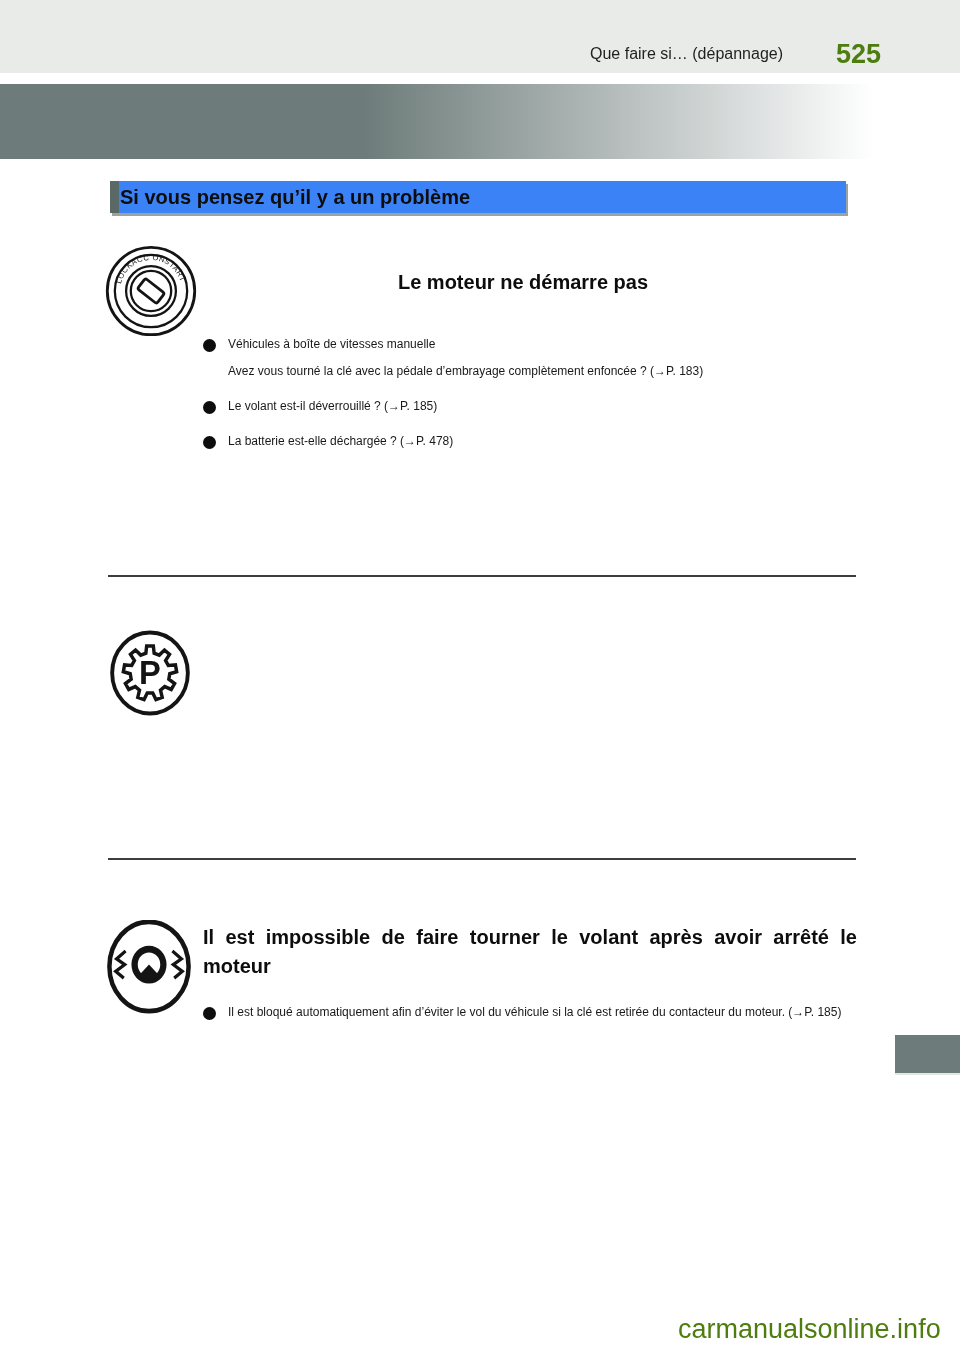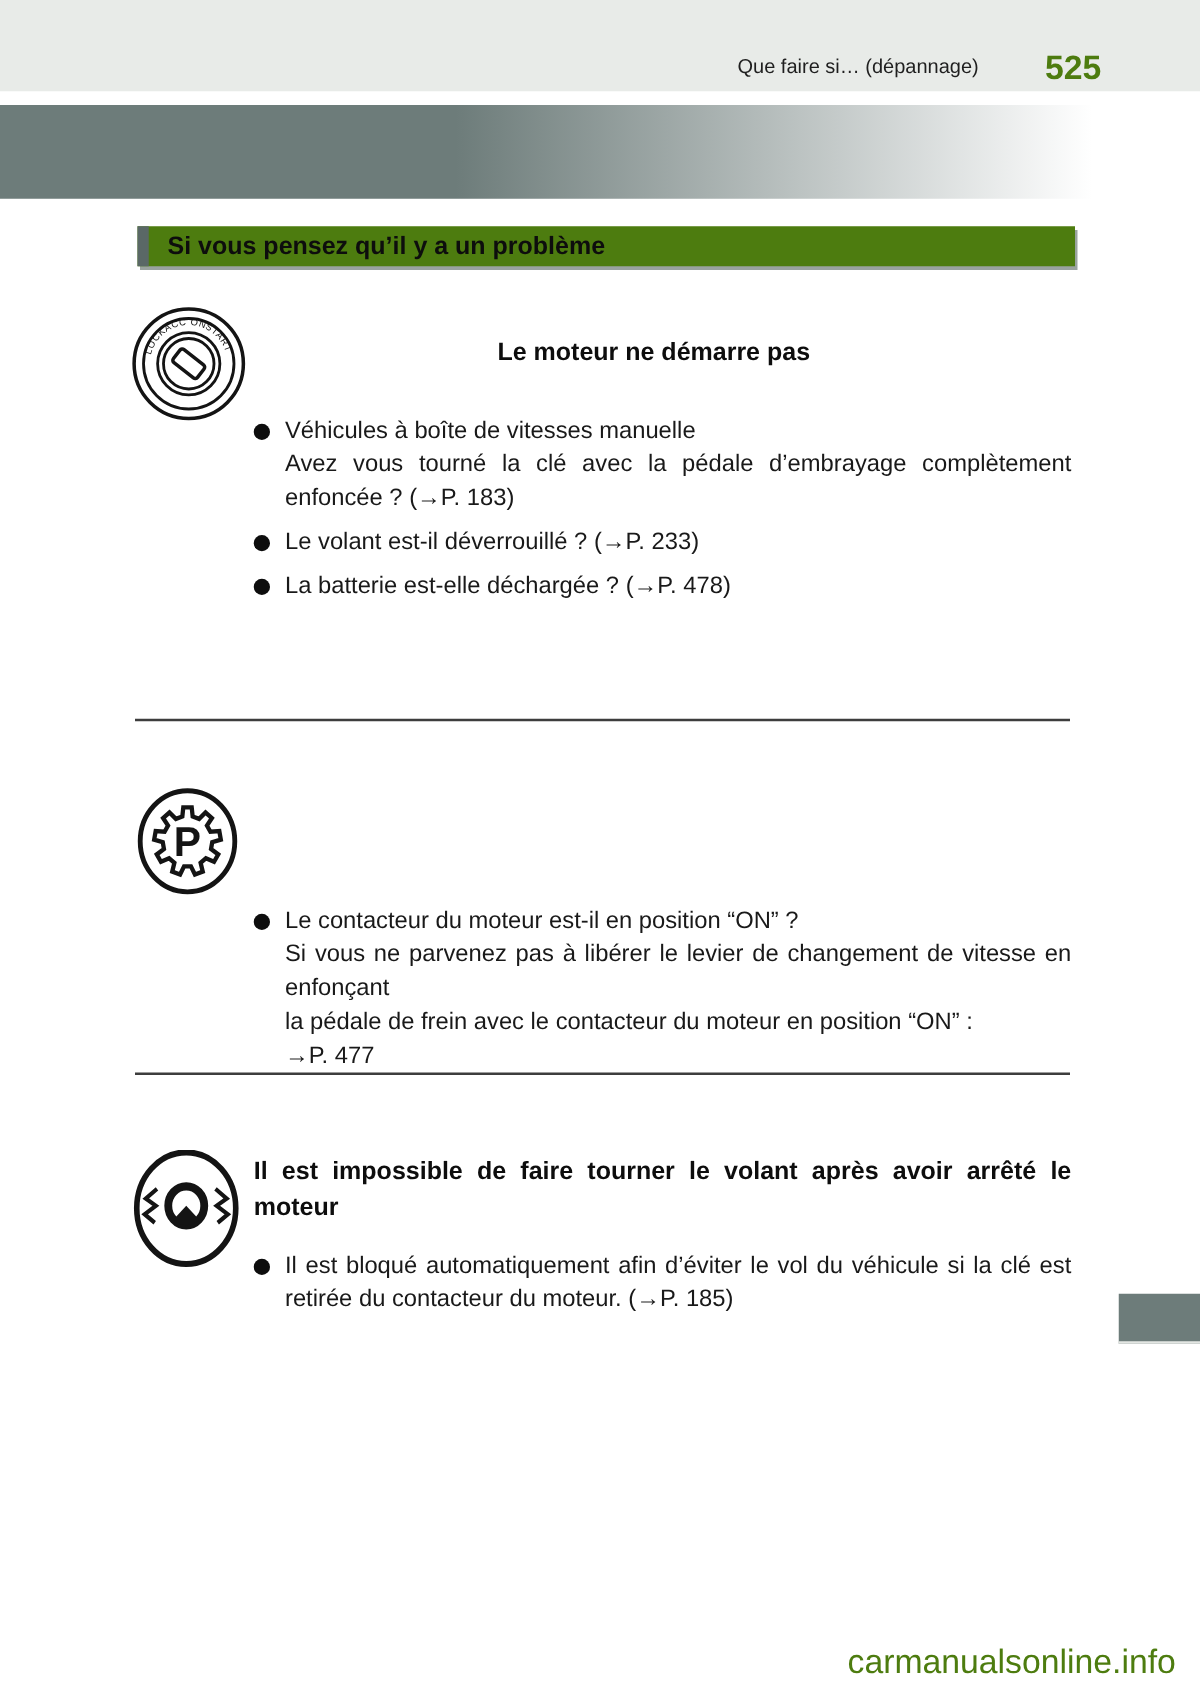--- a/index.html
+++ b/index.html
@@ -7,30 +7,30 @@
         font-family:"Liberation Sans",sans-serif;color:#161616;}
   .abs{position:absolute;}
 
   .top-band{left:0;top:0;width:960px;height:73px;background:#e8ebe8;}
   .chapter{position:absolute;right:177px;top:45px;font-size:16px;color:#1f1f1f;white-space:nowrap;}
   .pagenum{position:absolute;right:79px;top:39px;font-size:27px;font-weight:bold;color:#4d7c0f;}
 
   .grad-band{left:0;top:84px;width:960px;height:75px;
              background:linear-gradient(90deg,#6d7c7a 0%,#6d7c7a 38%,#ffffff 91%);}
 
-  .banner{left:110px;top:181px;width:726px;height:32px;background:#4d7c0f;
+  .banner{left:110px;top:181px;width:726px;height:32px;background:#3b82f6;
           border-left:9px solid #5a6866;box-shadow:2px 3px 0 #9aa39f;
-          font-size:20px;font-weight:bold;line-height:33px;padding-left:15px;color:#0d0d0d;white-space:nowrap;}
+          font-size:20px;font-weight:bold;line-height:33px;padding-left:1px;color:#0d0d0d;white-space:nowrap;}
 
   .icon-box svg{display:block;}
   .sec-title{font-size:20px;font-weight:bold;line-height:29px;text-align:justify;color:#0d0d0d;}
   .items{display:block;}
   .item{display:flex;margin-bottom:8px;}
   .dot{width:13px;height:13px;border-radius:50%;background:#0d0d0d;margin:8px 12px 0 0;flex:none;}
-  .itxt{flex:1;font-size:19px;line-height:27px;white-space:pre-line;text-align:justify;color:#191919;}
+  .itxt{flex:1;font-size:12px;line-height:27px;white-space:pre-line;text-align:justify;color:#191919;}
   .divider{border-top:2px solid #3d3d3d;height:0;}
   .side-tab{left:895px;top:1035px;width:65px;height:38px;background:#6d7c7a;border-bottom:2px solid #e3e6e3;}
   .watermark{left:678px;top:1314px;font-size:27px;color:#4d7c0f;white-space:nowrap;}
 
   .ign-label{font-size:8px;letter-spacing:.6px;fill:#141414;font-family:"Liberation Sans",sans-serif;}
 </style>
 </head>
 <body>
 
 <div class="page">
@@ -66,44 +66,35 @@
   </div>
   <h2 class="abs sec-title" style="left:196px;top:268px;width:654px;text-align:center;margin:0">Le moteur ne démarre pas</h2>
   <div class="abs items" style="left:203px;top:331px;width:654px">
     <div class="item">
       <span class="dot"></span>
       <span class="itxt">Véhicules à boîte de vitesses manuelle
 Avez vous tourné la clé avec la pédale d’embrayage complète­ment enfoncée ? (→P. 183)</span>
     </div>
     <div class="item">
       <span class="dot"></span>
-      <span class="itxt">Le volant est-il déverrouillé ? (→P. 233)</span>
+      <span class="itxt">Le volant est-il déverrouillé ? (→P. 185)</span>
     </div>
     <div class="item">
       <span class="dot"></span>
       <span class="itxt">La batterie est-elle déchargée ? (→P. 478)</span>
     </div>
   </div>
   <div class="abs divider" style="left:108px;top:575px;width:748px"></div>
 
   <div class="abs icon-box" style="left:107px;top:629px;width:86px;height:88px">
     <svg width="86" height="88" viewBox="0 0 100 100" preserveAspectRatio="none">
       <ellipse cx="50" cy="50" rx="44" ry="46" fill="none" stroke="#141414" stroke-width="4.5"></ellipse>
       <path id="gear-path" fill="none" stroke="#141414" stroke-width="4" stroke-linejoin="miter" d="M 46.1 19.2 L 53.9 19.2 L 54.8 27.5 L 60.8 29.7 L 66.8 23.9 L 72.7 28.9 L 68.1 35.8 L 71.3 41.4 L 79.6 40.8 L 81.0 48.5 L 73.0 50.8 L 71.9 57.1 L 78.6 62.0 L 74.7 68.7 L 67.1 65.4 L 62.2 69.5 L 64.2 77.6 L 56.9 80.2 L 53.2 72.8 L 46.8 72.8 L 43.1 80.2 L 35.8 77.6 L 37.8 69.5 L 32.9 65.4 L 25.3 68.7 L 21.4 62.0 L 28.1 57.1 L 27.0 50.8 L 19.0 48.5 L 20.4 40.8 L 28.7 41.4 L 31.9 35.8 L 27.3 28.9 L 33.2 23.9 L 39.2 29.7 L 45.2 27.5 Z"></path>
       <text x="50" y="63" text-anchor="middle" font-size="38" font-weight="700" fill="#141414" font-family="Liberation Sans, sans-serif">P</text>
     </svg>
-  </div>
-  <div class="abs items" style="left:203px;top:723px;width:654px">
-    <div class="item">
-      <span class="dot"></span>
-      <span class="itxt">Le contacteur du moteur est-il en position “ON” ?
-Si vous ne parvenez pas à libérer le levier de changement de vitesse en enfonçant
-la pédale de frein avec le contacteur du moteur en position “ON” :
-→P. 477</span>
-    </div>
   </div>
   <div class="abs divider" style="left:108px;top:858px;width:748px"></div>
 
   <div class="abs icon-box" style="left:104px;top:920px;width:90px;height:97px">
     <svg width="90" height="97" viewBox="0 0 100 100" preserveAspectRatio="none">
       <ellipse cx="50" cy="48" rx="44" ry="46" fill="none" stroke="#141414" stroke-width="5"></ellipse>
       <circle cx="50" cy="46" r="16" fill="none" stroke="#141414" stroke-width="7"></circle>
       <path d="M50 46 L38.7 57.3 A16 16 0 0 0 61.3 57.3 Z" fill="#141414"></path>
       <polyline points="24,32 14,40 23,46 13,53 22,60" fill="none" stroke="#141414" stroke-width="3.5"></polyline>
       <polyline points="76,32 86,40 77,46 87,53 78,60" fill="none" stroke="#141414" stroke-width="3.5"></polyline>

